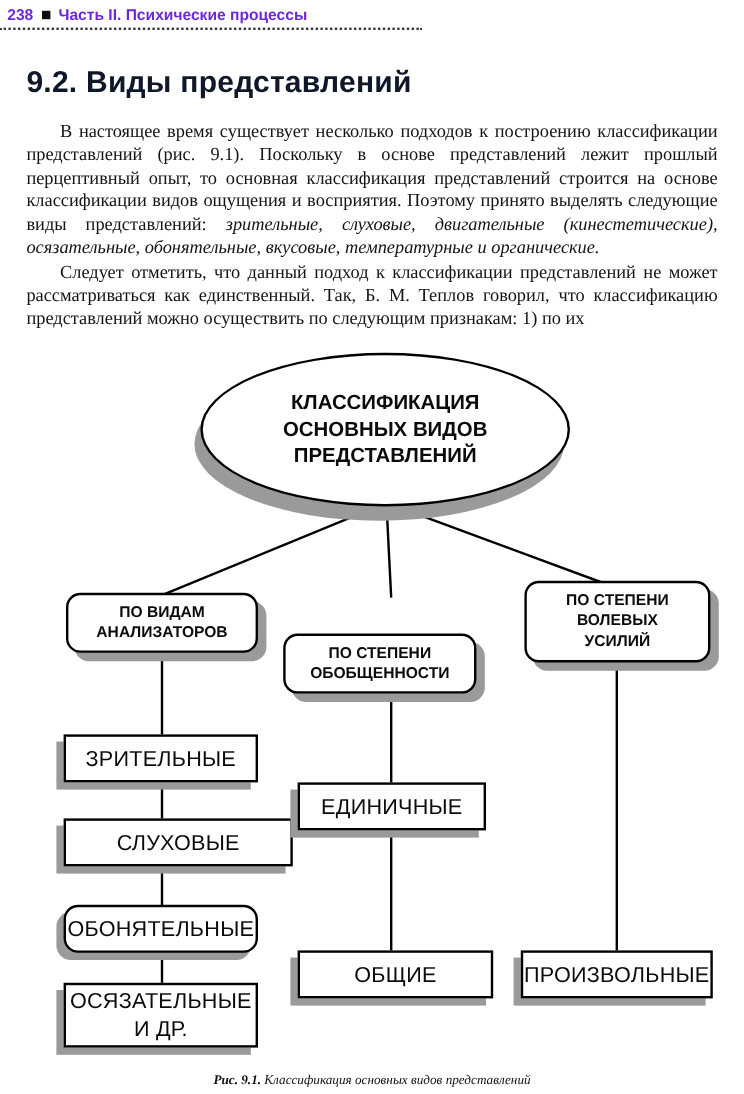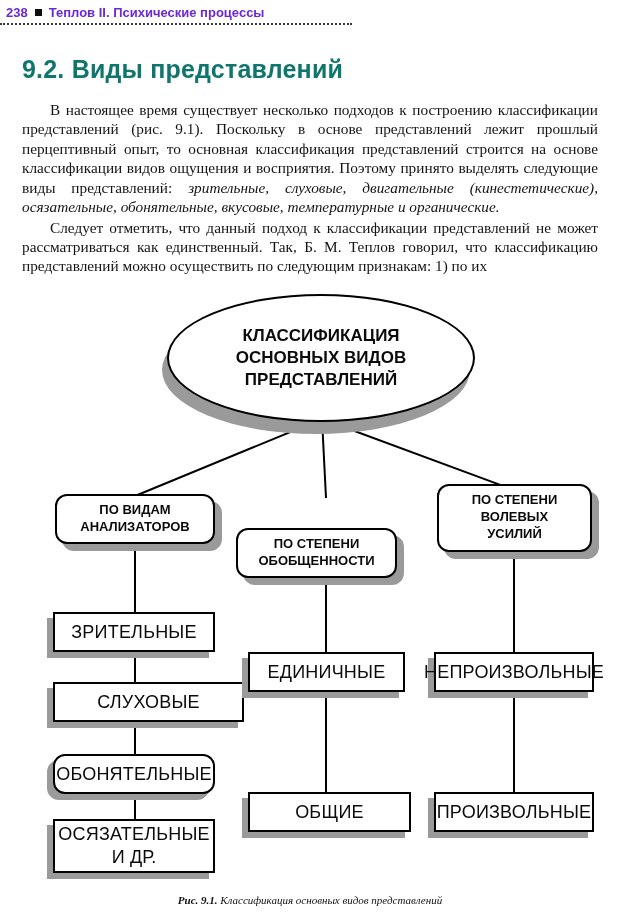--- a/index.html
+++ b/index.html
@@ -28,21 +28,21 @@
     height:0;
   }
   
   .content{padding:0 22px;}
   h1.section{
     font-family:"Liberation Sans", sans-serif;
     font-size:25px;
     font-weight:bold;
     margin:30px 0 16px 0;
     letter-spacing:.2px;
-    color:#0f766e;
+    color:#0f172a;
   }
   p.body{
     font-size:15.3px;
     line-height:1.27;
     text-align:justify;
     text-indent:28px;
     margin:0;
     color:#141414;
   }
   p.body + p.body{margin-top:1px;}
@@ -103,21 +103,21 @@
     color:#101010;
   }
   .caption .cap-label{font-weight:bold;}
 </style>
 </head>
 <body>
 
 <div class="runhead">
   <span>238</span>
   <span class="sq"></span>
-  <span>Теплов II. Психические процессы</span>
+  <span>Часть II. Психические процессы</span>
 </div>
 <div class="runrule"></div>
 
 <div class="content">
   <h1 class="section">9.2. Виды представлений</h1>
 
   <p class="body"><span>В настоящее время существует несколько подходов к построению классификации представлений (рис. 9.1). Поскольку в основе представлений лежит прошлый перцептивный опыт, то основная классификация представлений строится на основе классификации видов ощущения и восприятия. Поэтому принято выделять следующие виды представлений: </span><span class="it">зрительные, слуховые, двигательные (кинестетические), осязательные, обонятельные, вкусовые, температурные и органические.</span></p>
 
   <p class="body">Следует отметить, что данный подход к классификации представлений не может рассматриваться как единственный. Так, Б. М. Теплов говорил, что классификацию представлений можно осуществить по следующим признакам: 1) по их</p>
 </div>
@@ -142,19 +142,18 @@
   <div class="nodebox branch pad-narrow" style="left:437px;top:200px;width:155px;height:68px;">ПО СТЕПЕНИ ВОЛЕВЫХ УСИЛИЙ</div>
 
   <div class="nodebox leaf" style="left:53px;top:328px;width:162px;height:40px;">ЗРИТЕЛЬНЫЕ</div>
   <div class="nodebox leaf" style="left:53px;top:398px;width:191px;height:40px;">СЛУХОВЫЕ</div>
   <div class="nodebox leaf" style="left:53px;top:470px;width:162px;height:40px;border-radius:12px;">ОБОНЯТЕЛЬНЫЕ</div>
   <div class="nodebox leaf" style="left:248px;top:368px;width:157px;height:40px;">ЕДИНИЧНЫЕ</div>
 
   <div class="nodebox leaf pad-narrow" style="left:53px;top:535px;width:162px;height:54px;">ОСЯЗАТЕЛЬНЫЕ И ДР.</div>
   <div class="nodebox leaf" style="left:248px;top:508px;width:163px;height:40px;">ОБЩИЕ</div>
 
-  <div class="nodebox leaf" style="left:434px;top:368px;width:160px;height:40px;">НЕПРОИЗВОЛЬНЫЕ</div>
   <div class="nodebox leaf" style="left:434px;top:508px;width:160px;height:40px;">ПРОИЗВОЛЬНЫЕ</div>
 </div>
 
 <div class="caption">
   <span class="cap-label">Рис. 9.1.</span><span> Классификация основных видов представлений</span>
 </div>
 
 </body></html>

